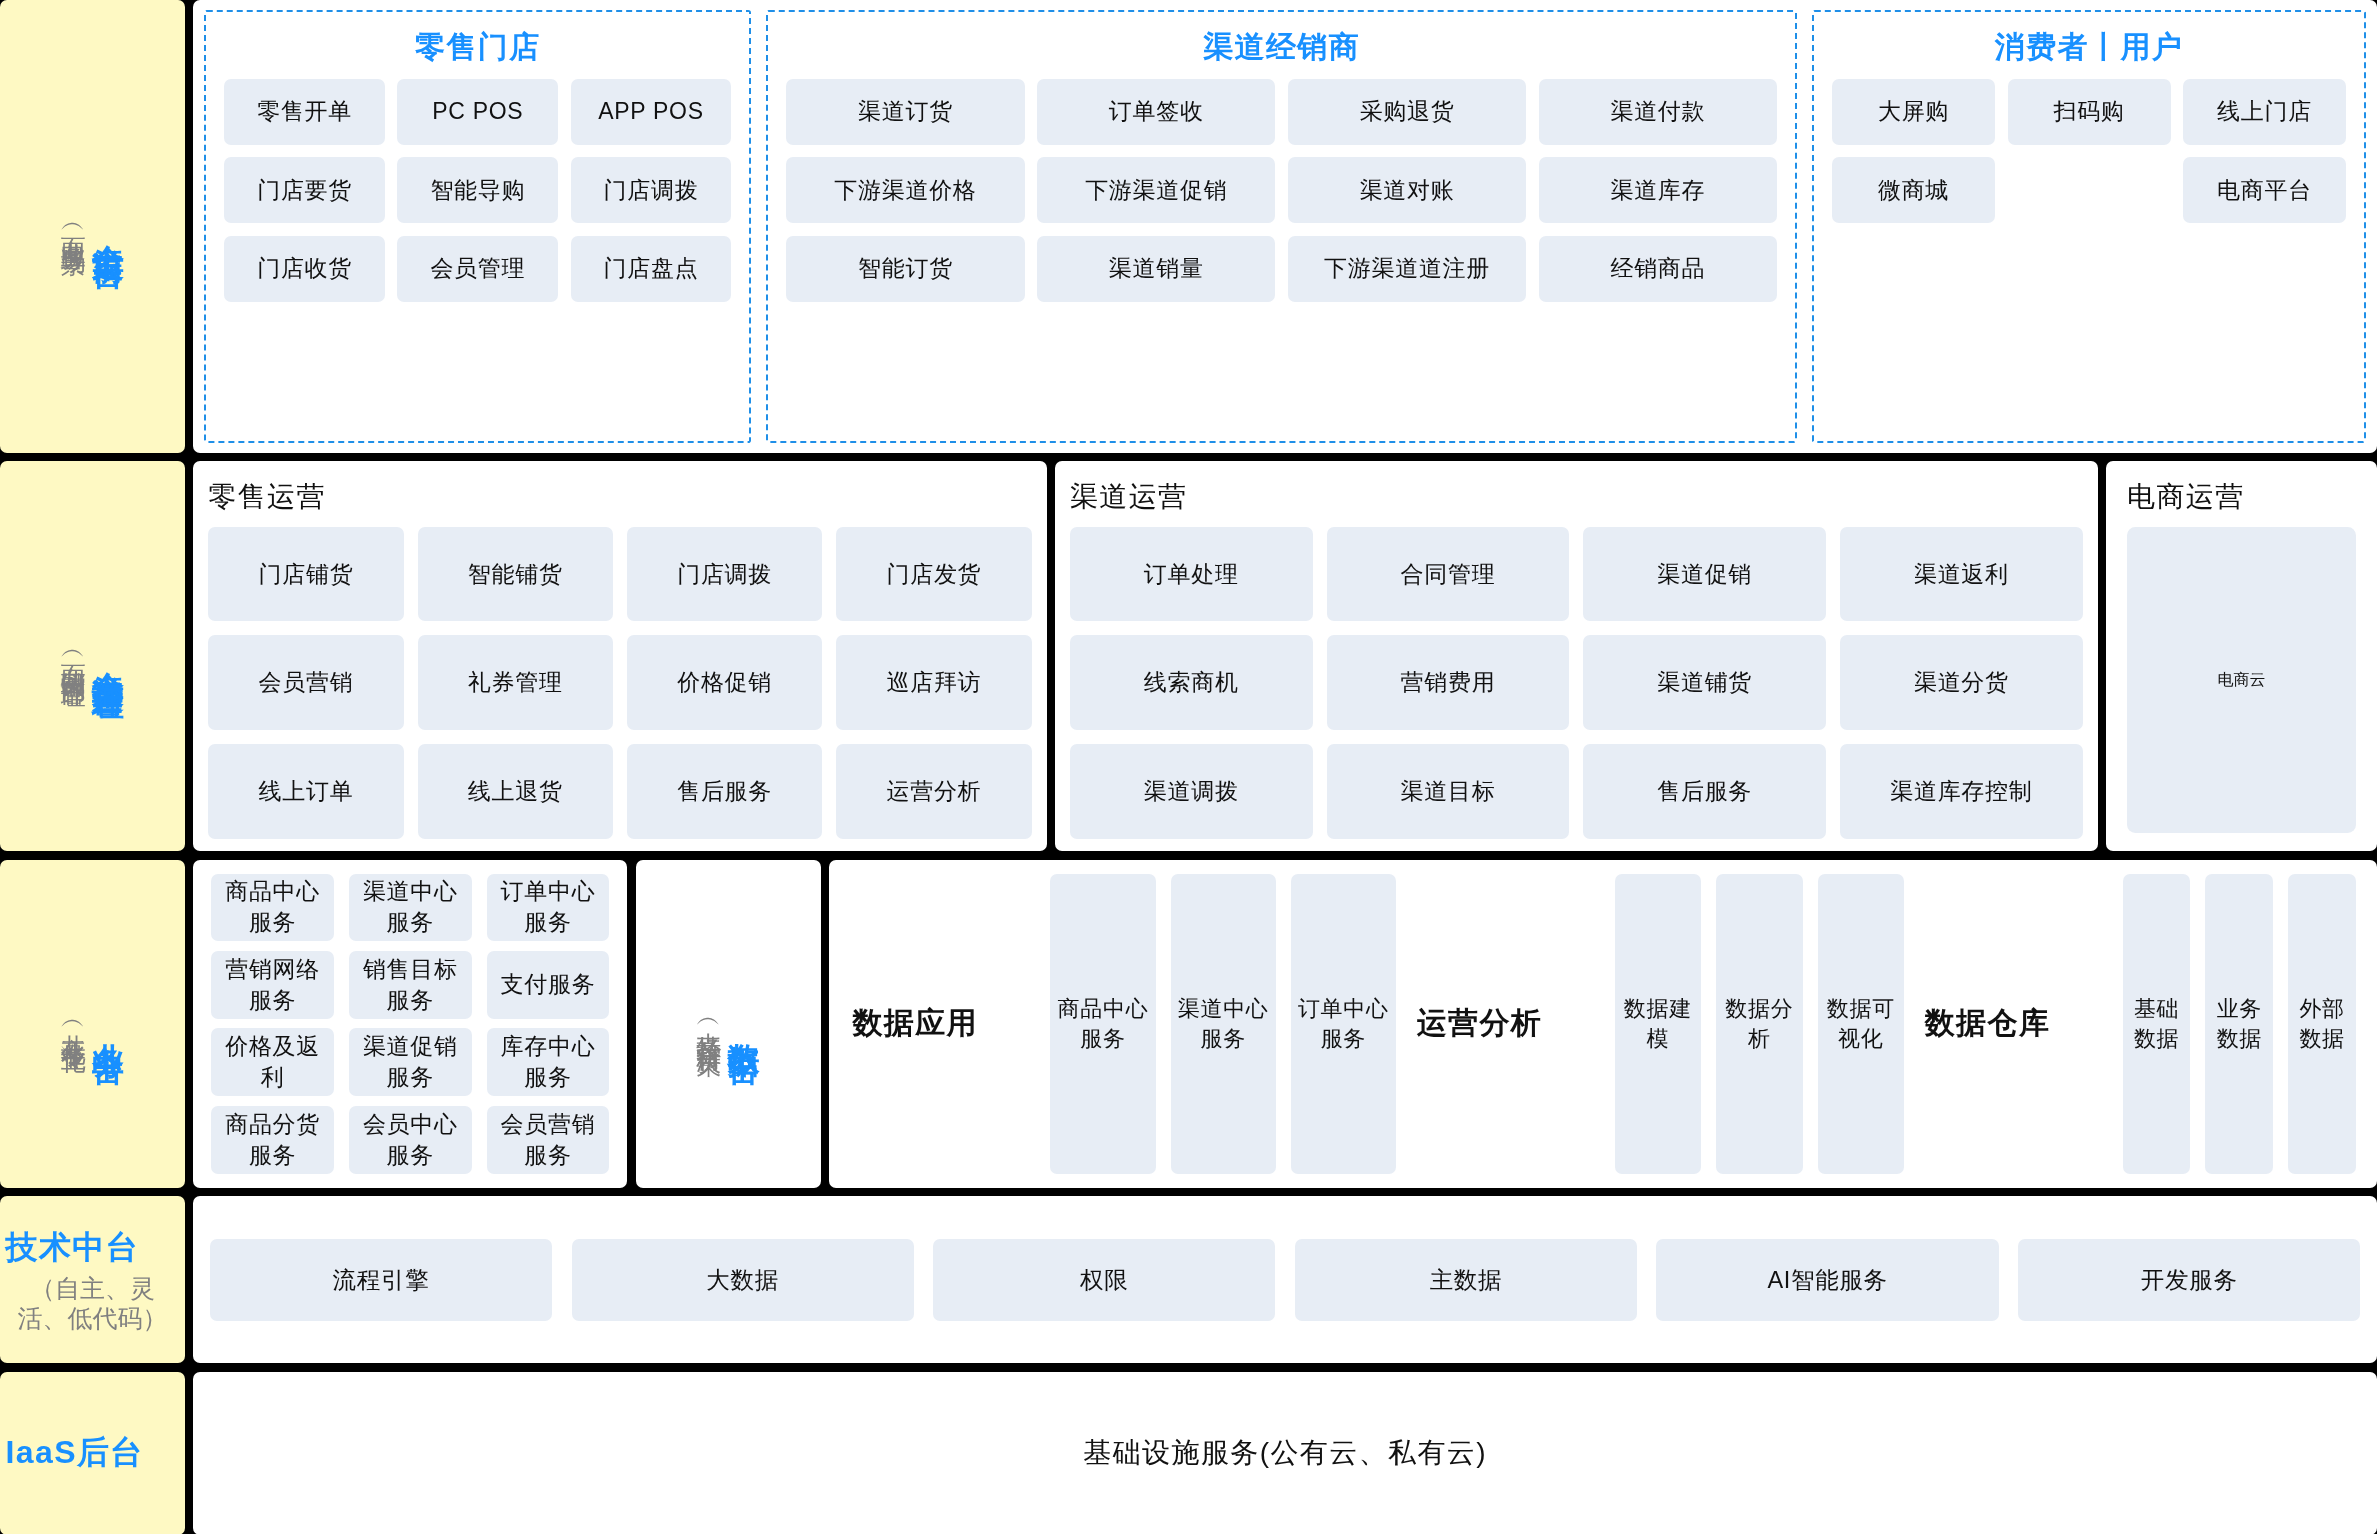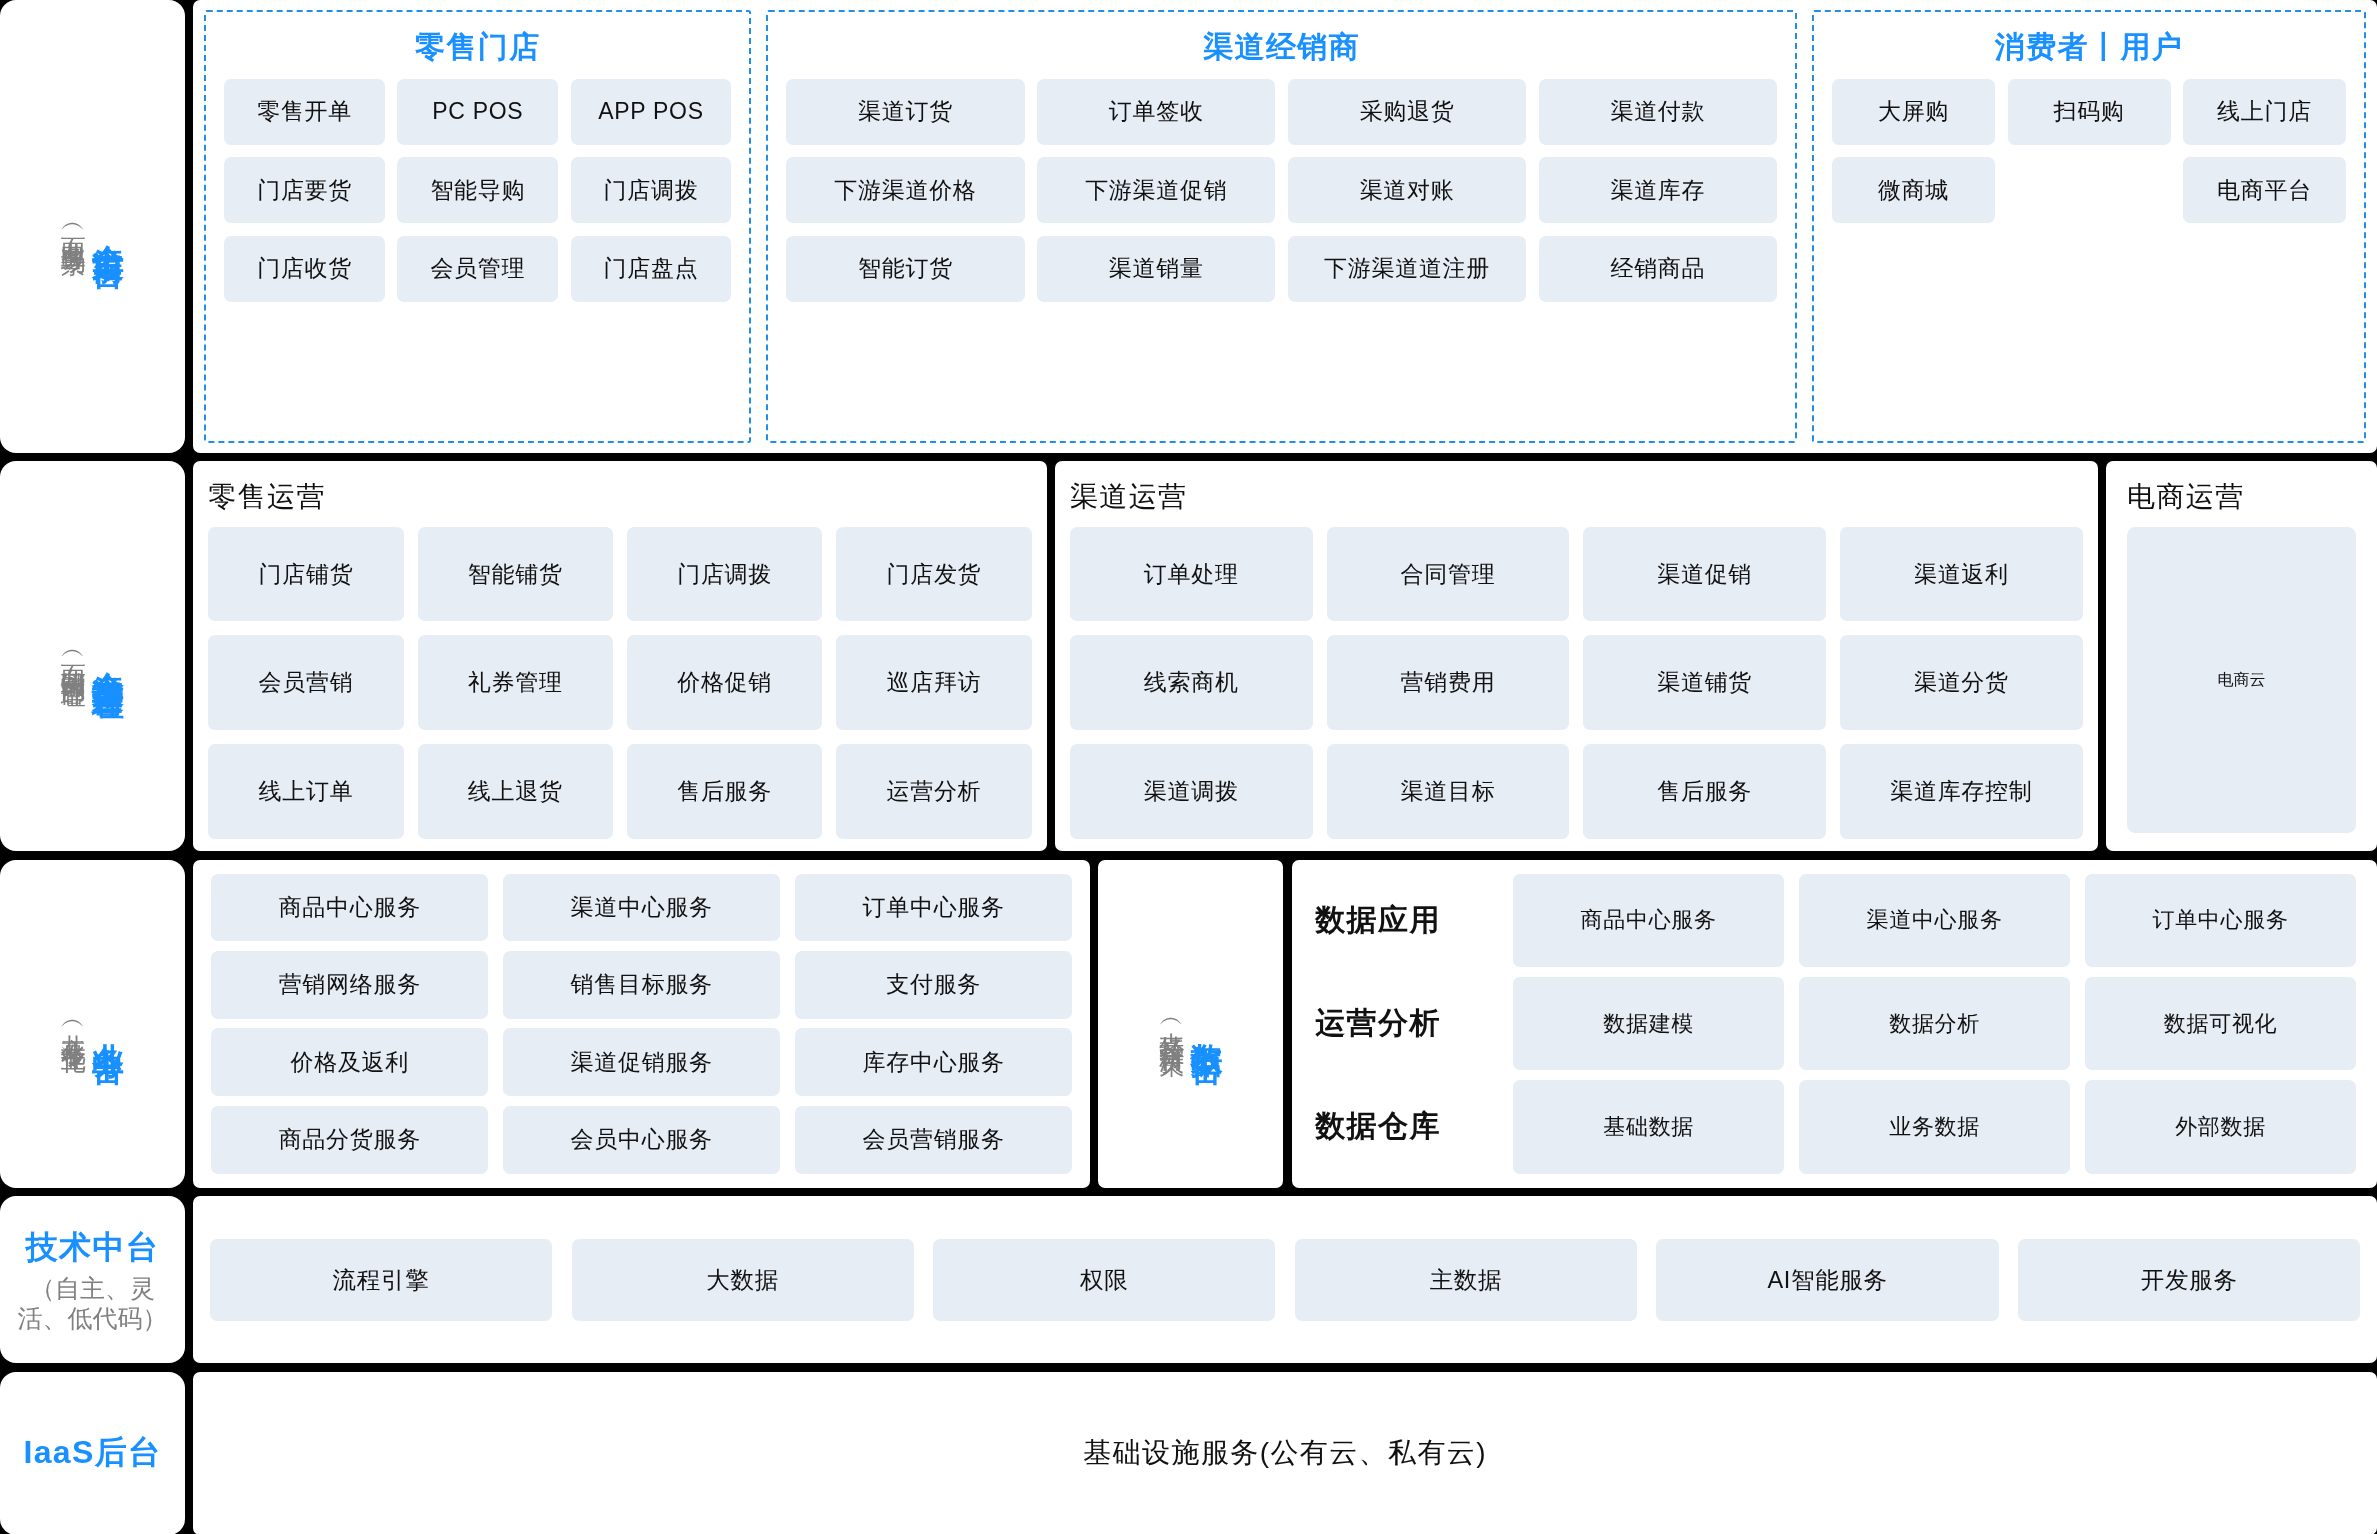--- a/index.html
+++ b/index.html
@@ -18,22 +18,22 @@
   
   .band{display:flex;gap:8.3px;box-sizing:border-box;}
   .band-frontdesk{height:457px;}
   .band-ops{height:394px;}
   .band-biz{height:331px;}
   .band-tech{height:169px;}
   .band-iaas{height:165px;}
 
   .side{
     width:185px;flex:0 0 185px;
-    background:#ffffff;border-radius:16px;
-    display:flex;align-items:center;justify-content:center;
+    background:#fef9c3;border-radius:7px;
+    display:flex;align-items:flex-start;justify-content:center;
     box-sizing:border-box;
   }
   .side-vert{
     display:flex;flex-direction:row-reverse;
     align-items:center;justify-content:center;
     height:100%;
   }
   .vtext{
     writing-mode:vertical-rl;
     text-orientation:upright;
@@ -95,21 +95,21 @@
   
   .biz-panel{padding:14px 18px;}
   .biz-grid{display:grid;grid-template-columns:repeat(3,1fr);grid-template-rows:repeat(4,1fr);gap:9.7px 15px;flex:1 1 auto;}
   .biz-grid .tile{min-height:0;font-size:23px;}
 
   .dmp-label{
     width:185px;flex:0 0 185px;background:#fff;border-radius:7px;
     display:flex;align-items:center;justify-content:center;
   }
   .data-panel{padding:14px 21px 14px 12.5px;}
-  .data-rows{display:flex;flex-direction:column;gap:9.7px;flex:1 1 auto;justify-content:center;}
+  .data-rows{display:flex;gap:9.7px;flex:1 1 auto;justify-content:center;}
   .data-row{display:grid;grid-template-columns:194px repeat(3,1fr);gap:15px;flex:1 1 auto;align-items:stretch;}
   .row-label{
     display:flex;align-items:center;justify-content:flex-start;
     font-size:30px;font-weight:600;color:#111;letter-spacing:1.4px;padding-left:11px;
   }
   .data-row .tile{min-height:0;font-size:22px;}
 
   
   .tech-panel{padding:0 16.6px;justify-content:center;}
   .tech-grid{display:grid;grid-template-columns:repeat(6,1fr);gap:19.4px;}

